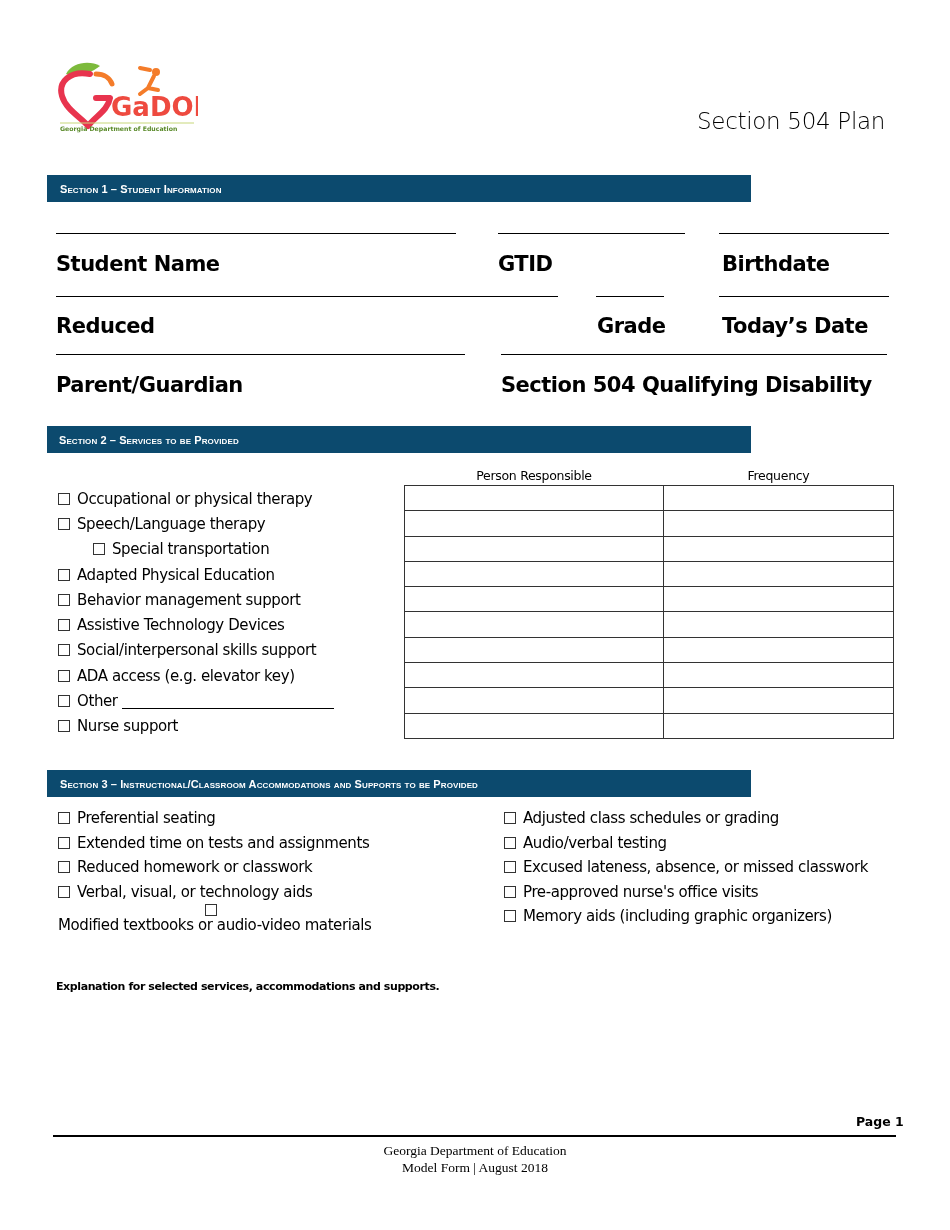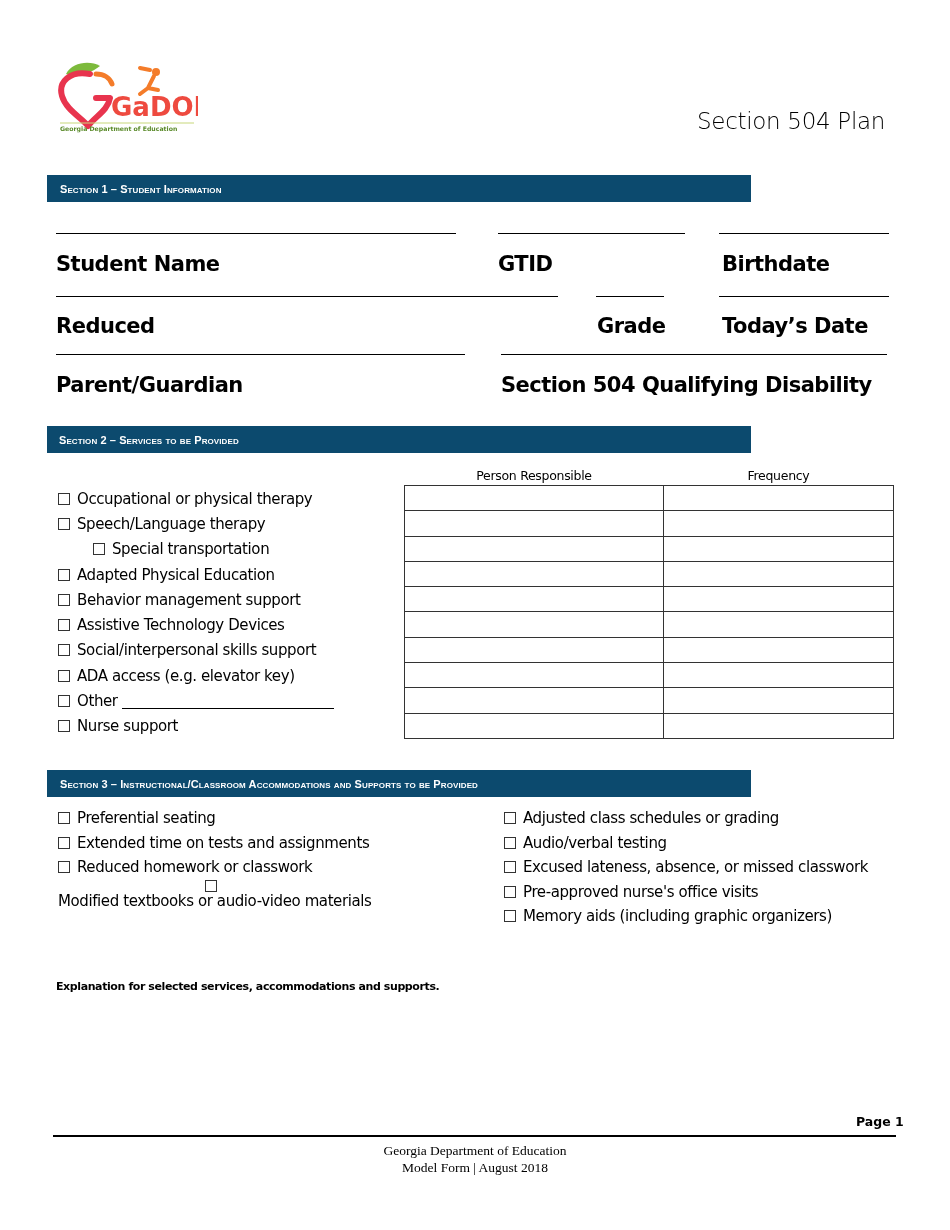--- a/index.html
+++ b/index.html
@@ -191,20 +191,24 @@
       <span>Preferential seating</span>
     </div>
   <div class="cb-item" style="height:24.5px;">
       <span class="cb-box"></span>
       <span>Extended time on tests and assignments</span>
     </div>
   <div class="cb-item" style="height:24.5px;">
       <span class="cb-box"></span>
       <span>Reduced homework or classwork</span>
     </div>
+  <div class="cb-item" style="height:24.5px;">
+      <span class="cb-box"></span>
+      <span>Verbal, visual, or technology aids</span>
+    </div>
   <div class="cb-item" style="height:24.5px;flex-direction:column;">
       <span class="cb-box"></span>
       <span>Modified textbooks or audio-video materials</span>
     </div>
 </div>
 
 <div class="abs" style="left:504px; top:806px;">
   <div class="cb-item" style="height:24.5px;">
       <span class="cb-box"></span>
       <span>Adjusted class schedules or grading</span>

